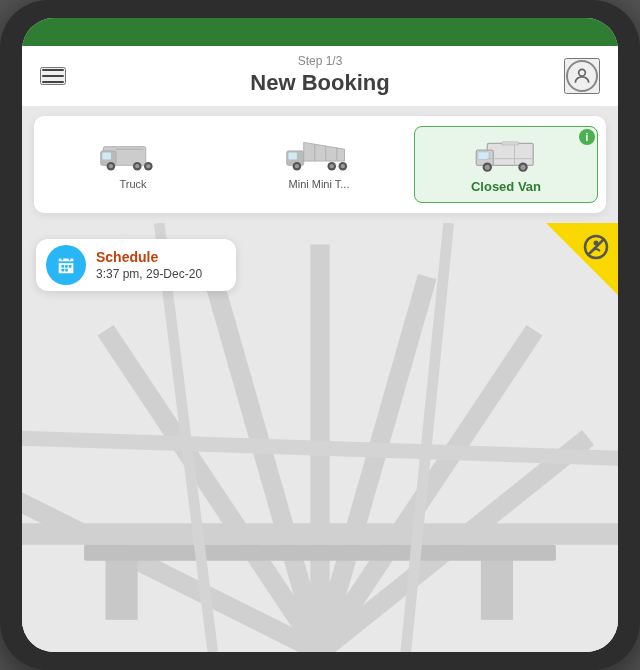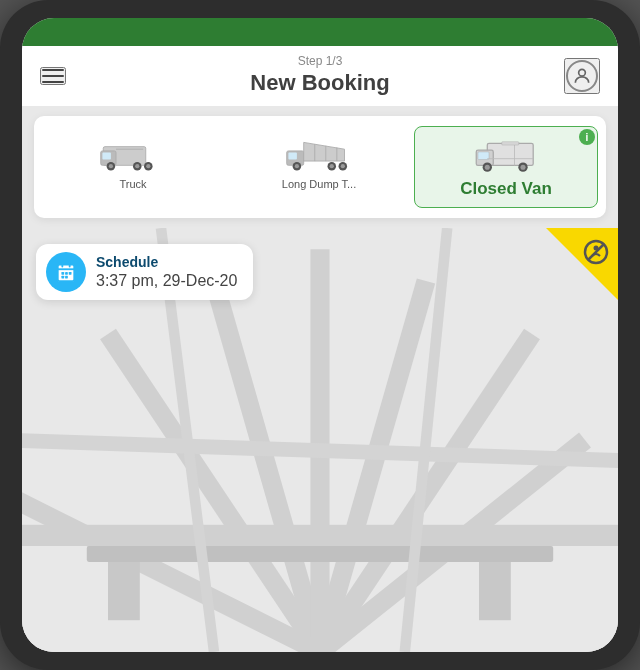--- a/index.html
+++ b/index.html
@@ -132,21 +132,21 @@
 
     .vehicle-item-label {
       font-size: 11px;
       color: #555;
       text-align: center;
     }
 
     .vehicle-item.active .vehicle-item-label {
       color: #2e7d32;
       font-weight: 700;
-      font-size: 17px;
+      font-size: 13px;
     }
 
     .vehicle-icon {
       width: 70px;
       height: 42px;
       display: flex;
       align-items: center;
       justify-content: center;
     }
 
@@ -206,25 +206,25 @@
       display: flex;
       align-items: center;
       justify-content: center;
       color: #fff;
       font-size: 20px;
     }
 
     .schedule-label {
       font-size: 14px;
       font-weight: 700;
-      color: #0c4a6e;
+      color: #c2410c;
     }
 
     .schedule-time {
-      font-size: 16px;
+      font-size: 12px;
       color: #444;
       margin-top: 2px;
     }
 
     
     .corner-badge {
       position: absolute;
       top: 0;
       right: 0;
       width: 72px;
@@ -324,21 +324,21 @@
             <line x1="61" y1="16" x2="61" y2="32" stroke="#aaa" stroke-width="1"></line>
 
             <circle cx="14" cy="38" r="5" fill="#555"></circle>
             <circle cx="14" cy="38" r="2.5" fill="#999"></circle>
             <circle cx="55" cy="38" r="5" fill="#555"></circle>
             <circle cx="55" cy="38" r="2.5" fill="#999"></circle>
             <circle cx="68" cy="38" r="5" fill="#555"></circle>
             <circle cx="68" cy="38" r="2.5" fill="#999"></circle>
           </svg>
         </div>
-        <span class="vehicle-item-label">Long Dump T...</span>
+        <span class="vehicle-item-label">Mini Mini T...</span>
       </div>
 
 
       <div class="vehicle-item active">
         <div class="info-badge">i</div>
         <div class="vehicle-icon">
           <svg class="truck-svg" viewBox="0 0 80 45" fill="none">
 
             <rect x="18" y="10" width="54" height="26" rx="2" fill="#e0e0e0" stroke="#aaa" stroke-width="1.5"></rect>
 

